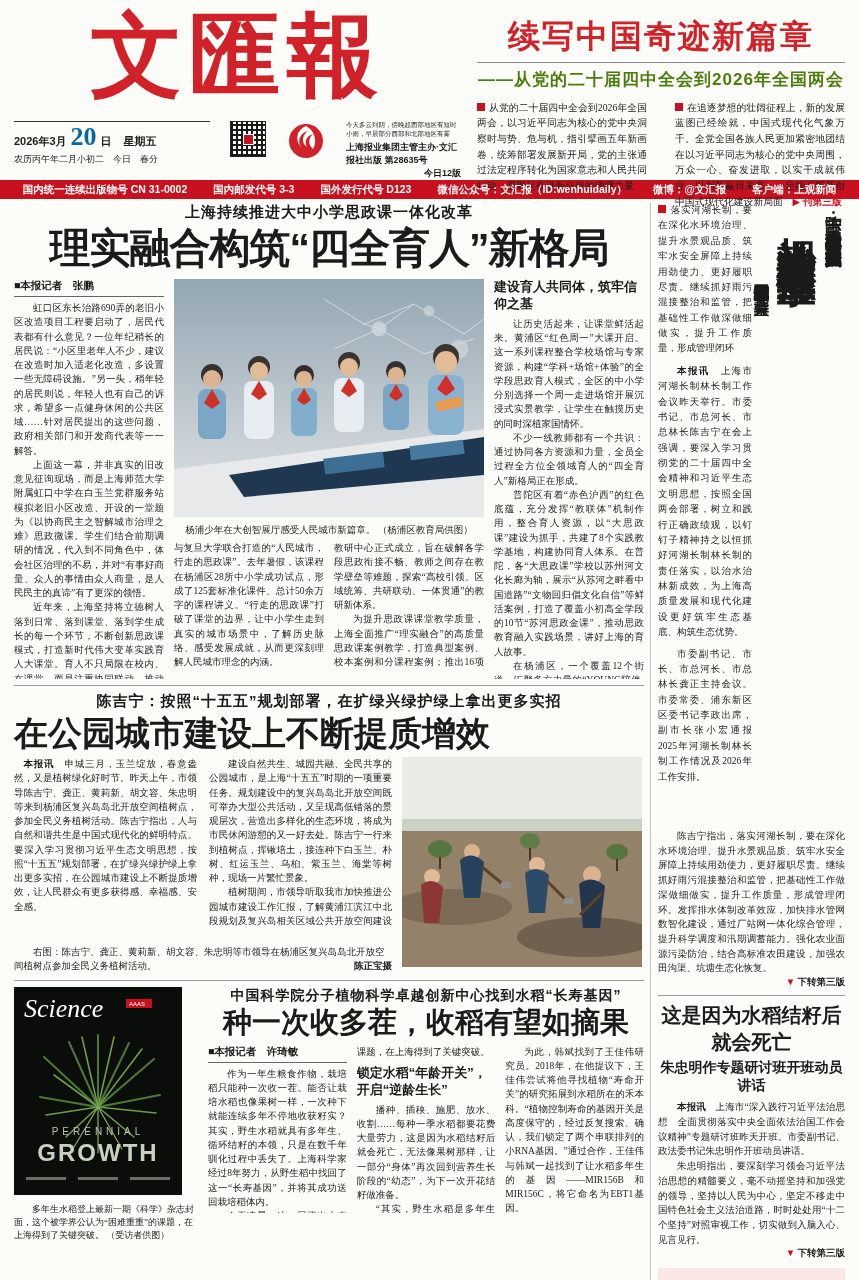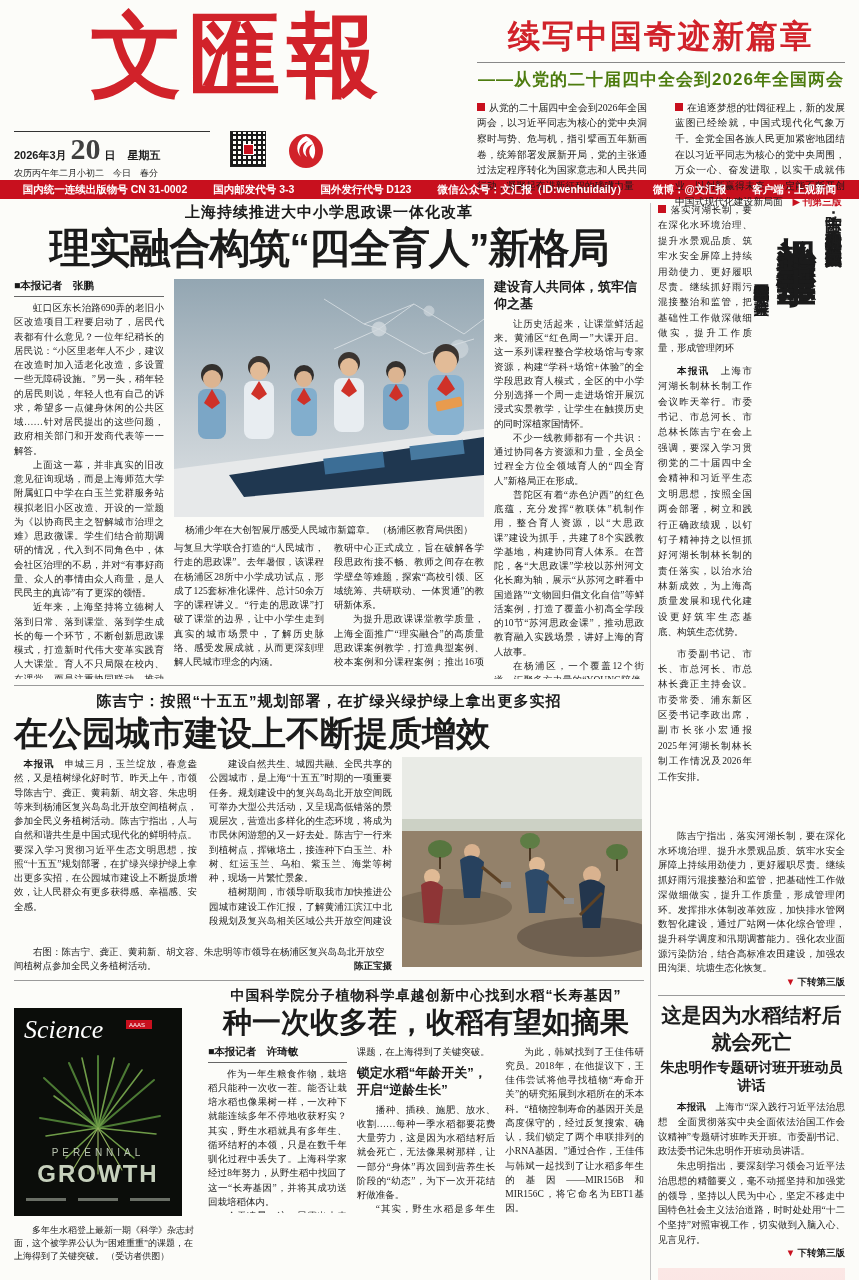--- a/index.html
+++ b/index.html
@@ -7,21 +7,21 @@
         overflow:hidden;font-family:"Liberation Serif","DejaVu Serif",serif;color:#1b1b1b;}
   
   .masthead{display:flex;padding:8px 14px 0 14px;height:180px;box-sizing:border-box;}
   .mast-left{width:447px;display:flex;flex-direction:column;}
   .logo{font-size:92px;line-height:1.05;font-weight:900;color:#d1222a;text-align:center;
         letter-spacing:6px;font-family:"Liberation Serif",serif;height:118px;}
   .dateline{display:flex;gap:20px;margin-top:6px;align-items:flex-start;}
   .date-block{width:196px;border-top:1.5px solid #333;padding-top:3px;flex:none;}
   .date-l1{display:flex;align-items:baseline;gap:4px;font-family:"Liberation Sans",sans-serif;}
   .date-pre{font-size:11px;font-weight:bold;}
-  .date-day{font-size:30px;font-weight:900;color:#404040;font-family:"Liberation Serif",serif;line-height:.9;text-align:right;}
+  .date-day{font-size:26px;font-weight:900;color:#0369a1;font-family:"Liberation Serif",serif;line-height:.9;text-align:right;}
   .date-unit,.date-week{font-size:11px;font-weight:bold;}
   .date-week{margin-left:8px;}
   .date-l2{font-size:9px;margin-top:4px;}
   .qr{width:34px;height:34px;flex:none;border:1px solid #222;position:relative;
       background-image:repeating-linear-gradient(0deg,#1a1a1a 0 2px,transparent 2px 5px),
                        repeating-linear-gradient(90deg,#1a1a1a 0 2px,transparent 2px 5px);}
   .qr .qr-center{position:absolute;left:12px;top:12px;width:9px;height:9px;background:#c8101e;border:1px solid #fff;}
   .phoenix{flex:none;}
   .pub-block{flex:1;min-width:0;overflow:hidden;}
   .weather{font-size:6.5px;line-height:1.35;color:#222;height:18px;overflow:hidden;}
@@ -65,21 +65,21 @@
   .a1-mid{width:310px;flex:none;}
   .photo-caption{font-size:9.5px;text-align:center;margin-top:3px;color:#222;white-space:nowrap;overflow:hidden;}
   .a1-mid-cols{display:flex;gap:10px;margin-top:4px;height:128px;overflow:hidden;}
   .a1-mid-col{flex:1;overflow:hidden;}
   .a2-row{display:flex;gap:10px;}
   .a2-left{width:378px;flex:none;}
   .a2-text{height:182px;column-count:2;column-gap:12px;overflow:hidden;}
   .a2-caption{font-size:9.5px;line-height:1.5;margin-top:6px;color:#222;text-indent:2em;}
   .a2-caption .credit{font-weight:bold;float:right;}
   .a3-row{display:flex;gap:10px;}
-  .a3-cover{width:184px;flex:none;margin-top:21px;}
+  .a3-cover{width:184px;flex:none;}
   .cover-caption{font-size:9px;line-height:1.45;margin-top:4px;color:#222;text-indent:2em;}
   .a3-right{flex:1;min-width:0;}
   .a3-cols{display:flex;gap:10px;height:168px;overflow:hidden;margin-top:4px;}
   .a3-col{flex:1;overflow:hidden;}
   .jumpline{font-size:9.5px;text-align:right;font-weight:bold;}
   .jumpline .tri{color:#c8101e;}
   
   .sbA-row{display:flex;height:622px;justify-content:space-between;overflow:hidden;}
   .sbA-text{width:94px;flex:none;overflow:hidden;}
   .sbA-text p{margin:0 0 6px 0;font-size:9.5px;line-height:1.62;text-align:justify;}
@@ -117,20 +117,28 @@
           <div class="date-l2">农历丙午年二月小初二　今日　春分</div>
         </div>
         <div class="qr">
             <span class="qr-center"></span>
           </div>
         <div class="phoenix">
           <svg width="40" height="40" viewBox="0 0 40 40">
             <circle cx="20" cy="20" r="17" fill="#d1222a"></circle>
             <path d="M20 5 C10 9 9 20 15 26 C11 20 14 12 22 10 C16 14 15 22 21 26 C18 21 20 15 27 13 C22 17 22 24 27 28 C31 22 30 10 20 5 Z" fill="#fff"></path>
           </svg>
+        </div>
+        <div class="pub-block">
+          <div class="weather">今天多云到阴，傍晚起西部地区有短时小雨，早晨部分西部和北部地区有雾　温度：最低6℃　最高15℃　偏东风3-4级　明天多云　温度：最低8℃　最高17℃　偏东风4-5级</div>
+          <div class="pub-line">
+            <span>上海报业集团主管主办·文汇报社出版</span>
+            <span class="pub-issue">第28635号</span>
+          </div>
+          <div class="pub-pages">今日12版</div>
         </div>
       </div>
     </div>
     <div class="mast-right">
       <div class="top-headline">续写中国奇迹新篇章</div>
       <hr class="top-rule">
       <div class="top-subhead">——从党的二十届四中全会到2026年全国两会</div>
       <div class="top-cols">
         <div class="top-col"><span class="sq"></span><span>从党的二十届四中全会到2026年全国两会，以习近平同志为核心的党中央洞察时与势、危与机，指引擘画五年新画卷，统筹部署发展新开局，党的主张通过法定程序转化为国家意志和人民共同行动，凝聚起奋进新征程的磅礴力量</span></div>
         <div class="top-col"><span class="sq"></span><span>在追逐梦想的壮阔征程上，新的发展蓝图已经绘就，中国式现代化气象万千。全党全国各族人民更加紧密地团结在以习近平同志为核心的党中央周围，万众一心、奋发进取，以实干成就伟业，以创新赢得未来，一定能不断开创中国式现代化建设新局面</span>　<span class="jump-r">▶ 刊第三版</span></div>

